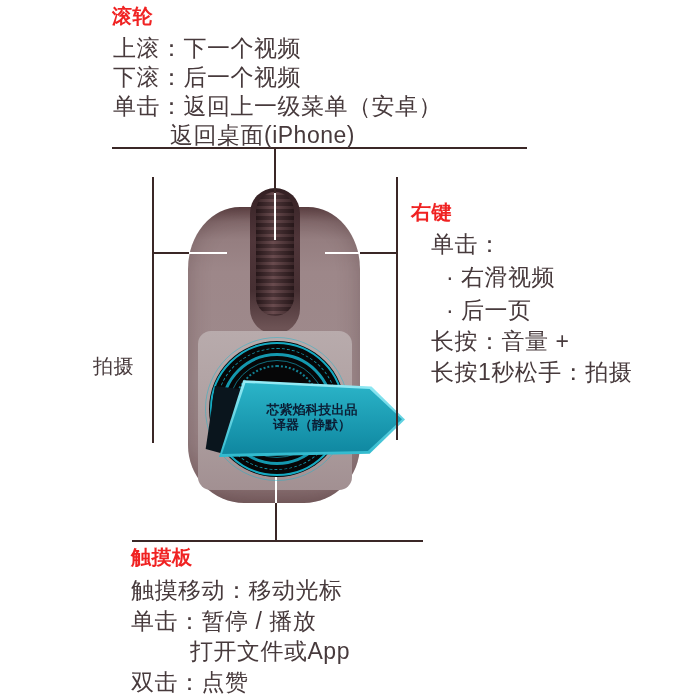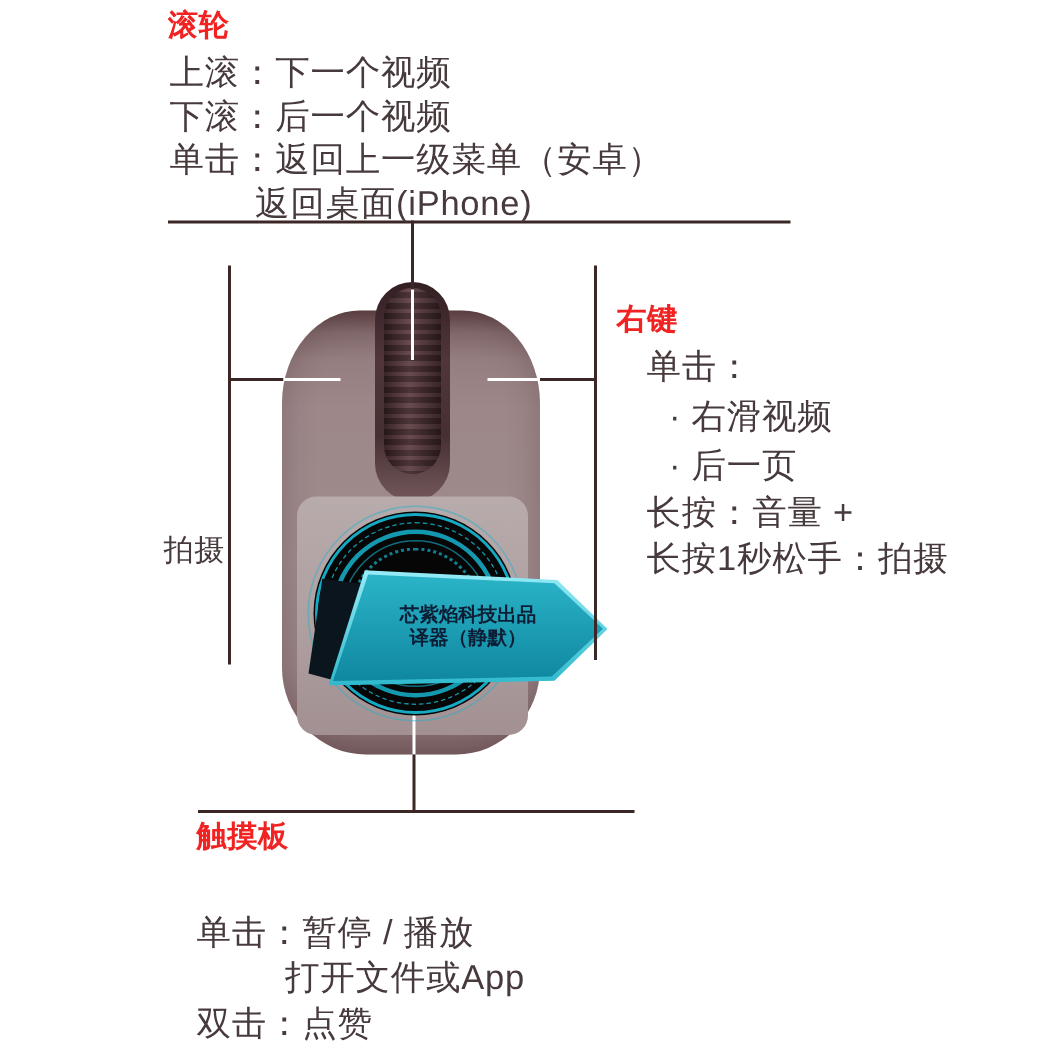--- a/index.html
+++ b/index.html
@@ -17,21 +17,21 @@
   #scroll-l2{left:113px;top:91px;}
   #scroll-l3{left:170px;top:120px;}
 
   #rb-title{left:411px;top:199px;}
   #rb-l0{left:431px;top:229px;}
   #rb-l1{left:446px;top:262px;}
   #rb-l2{left:446px;top:295px;}
   #rb-l3{left:431px;top:326px;}
   #rb-l4{left:431px;top:357px;}
 
-  #capture-label{left:109px;top:353px;font-size:20px;}
+  #capture-label{left:93px;top:353px;font-size:20px;}
 
   #tp-title{left:131px;top:544px;}
   #tp-l0{left:131px;top:575px;}
   #tp-l1{left:131px;top:606px;}
   #tp-l2{left:190px;top:636px;}
   #tp-l3{left:131px;top:667px;}
 
   
   .ln{position:absolute;background:var(--callout_line,#3a2726);z-index:6;}
   .lnw{position:absolute;background:#ffffff;z-index:7;}
@@ -103,20 +103,21 @@
   <div class="txt heading" id="rb-title">右键</div>
   <div class="txt" id="rb-l0">单击：</div>
   <div class="txt" id="rb-l1">· 右滑视频</div>
   <div class="txt" id="rb-l2">· 后一页</div>
   <div class="txt" id="rb-l3">长按：音量 +</div>
   <div class="txt" id="rb-l4">长按1秒松手：拍摄</div>
 
   <div class="txt" id="capture-label">拍摄</div>
 
   <div class="txt heading" id="tp-title">触摸板</div>
+  <div class="txt" id="tp-l0">触摸移动：移动光标</div>
   <div class="txt" id="tp-l1">单击：暂停 / 播放</div>
   <div class="txt" id="tp-l2">打开文件或App</div>
   <div class="txt" id="tp-l3">双击：点赞</div>
 
   <div class="mouse-body"></div>
   <div class="wheel-slot"></div>
   <div class="wheel"></div>
   <div class="touchpad"></div>
 
   <div class="wm-circle">

